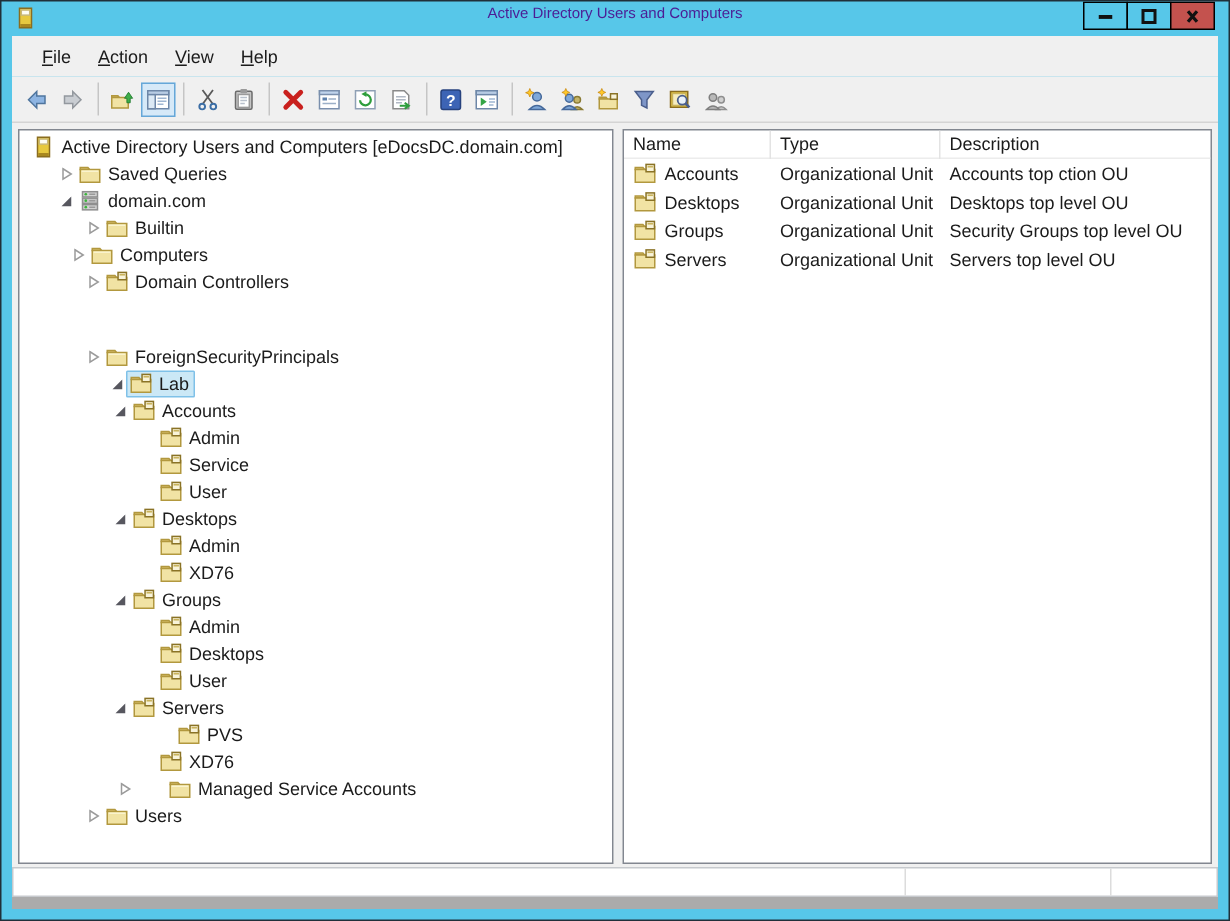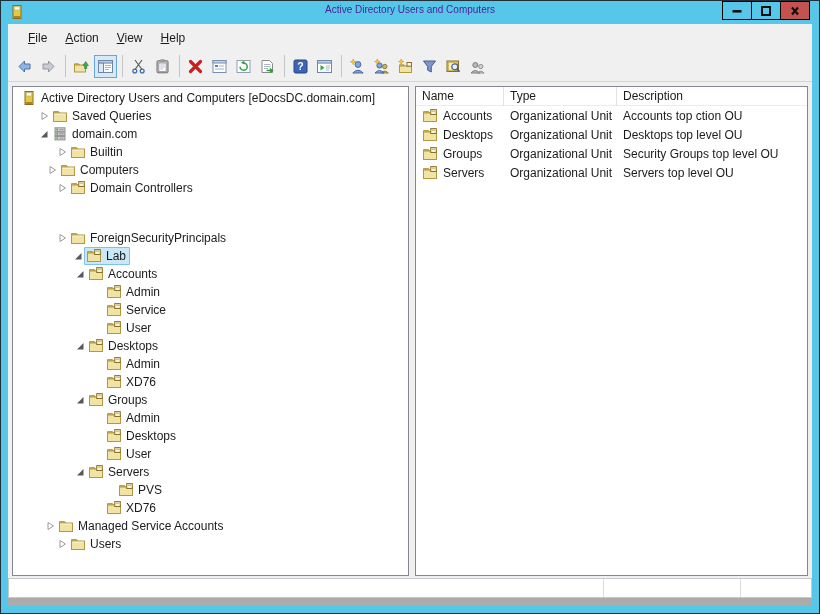--- a/index.html
+++ b/index.html
@@ -39,21 +39,21 @@
   .expander { width:13px; height:12px; display:inline-flex; align-items:center; justify-content:center; flex:none; }
   .titem { display:inline-flex; align-items:center; padding:0 3px 0 1px; border:1px solid transparent; border-radius:1px; }
   .titem .icon { margin-right:4px; flex:none; }
   .titem.sel { background:#cbe8f6; border-color:#7fc1e8; }
 
   
   .lheader { display:flex; height:19px; align-items:center; border-bottom:1px solid #ececec; }
   .hcell { height:19px; display:flex; align-items:center; padding-left:6px; border-right:1px solid #e3e3e3; }
   .lrow { display:flex; height:19px; align-items:center; }
   .lcell { display:flex; align-items:center; padding-left:6px; overflow:hidden; white-space:nowrap; }
-  .col-name { width:88px; flex:none; }
+  .col-name { width:98px; flex:none; }
   .col-type { width:113px; flex:none; }
   .col-desc { flex:1; border-right:none; }
   .lcell .icon { margin-right:5px; flex:none; }
 
   
   .statusbar { position:absolute; left:7px; right:7px; bottom:15px; height:20px; background:#fff; border:1px solid #c6c9cd; display:flex; }
   .sb-panel { height:100%; }
   .sb-main { flex:1; }
   .sb-2 { width:137px; border-left:1px solid #dcdcdc; }
   .sb-3 { width:71px; border-left:1px solid #dcdcdc; }
@@ -621,21 +621,21 @@
               <svg width="16" height="16">
                 <path d="M1.5 5 L1.5 3.6 L6.6 3.6 L7.8 5 Z" fill="#e6d083" stroke="#b2983e"></path>
                 <rect x="1.5" y="5" width="13" height="8.5" fill="#f1e3a4" stroke="#b2983e"></rect>
                 <rect x="8.7" y="1.6" width="5.6" height="4.9" fill="#f8f3d9" stroke="#8a7326"></rect>
                 <rect x="9.7" y="2.6" width="3.6" height="1.1" fill="#c9b35c"></rect>
               </svg>
             </span>
             <span>XD76</span>
           </span>
         </div>
-        <div class="trow" style="padding-left: 30px;">
+        <div class="trow" style="padding-left: 63px; gap: 21px;">
           <span class="expander">
             <svg width="12" height="12">
               <path d="M4 2.5 L9.5 6 L4 9.5 Z" fill="#fff" stroke="#9b9b9b"></path>
             </svg>
           </span>
           <span class="titem">
             <span class="icon">
               <svg width="16" height="16">
                 <path d="M1.5 5 L1.5 3.6 L6.6 3.6 L7.8 5 Z" fill="#e6d083" stroke="#b2983e"></path>
                 <rect x="1.5" y="5" width="13" height="8.5" fill="#f1e3a4" stroke="#b2983e"></rect>

